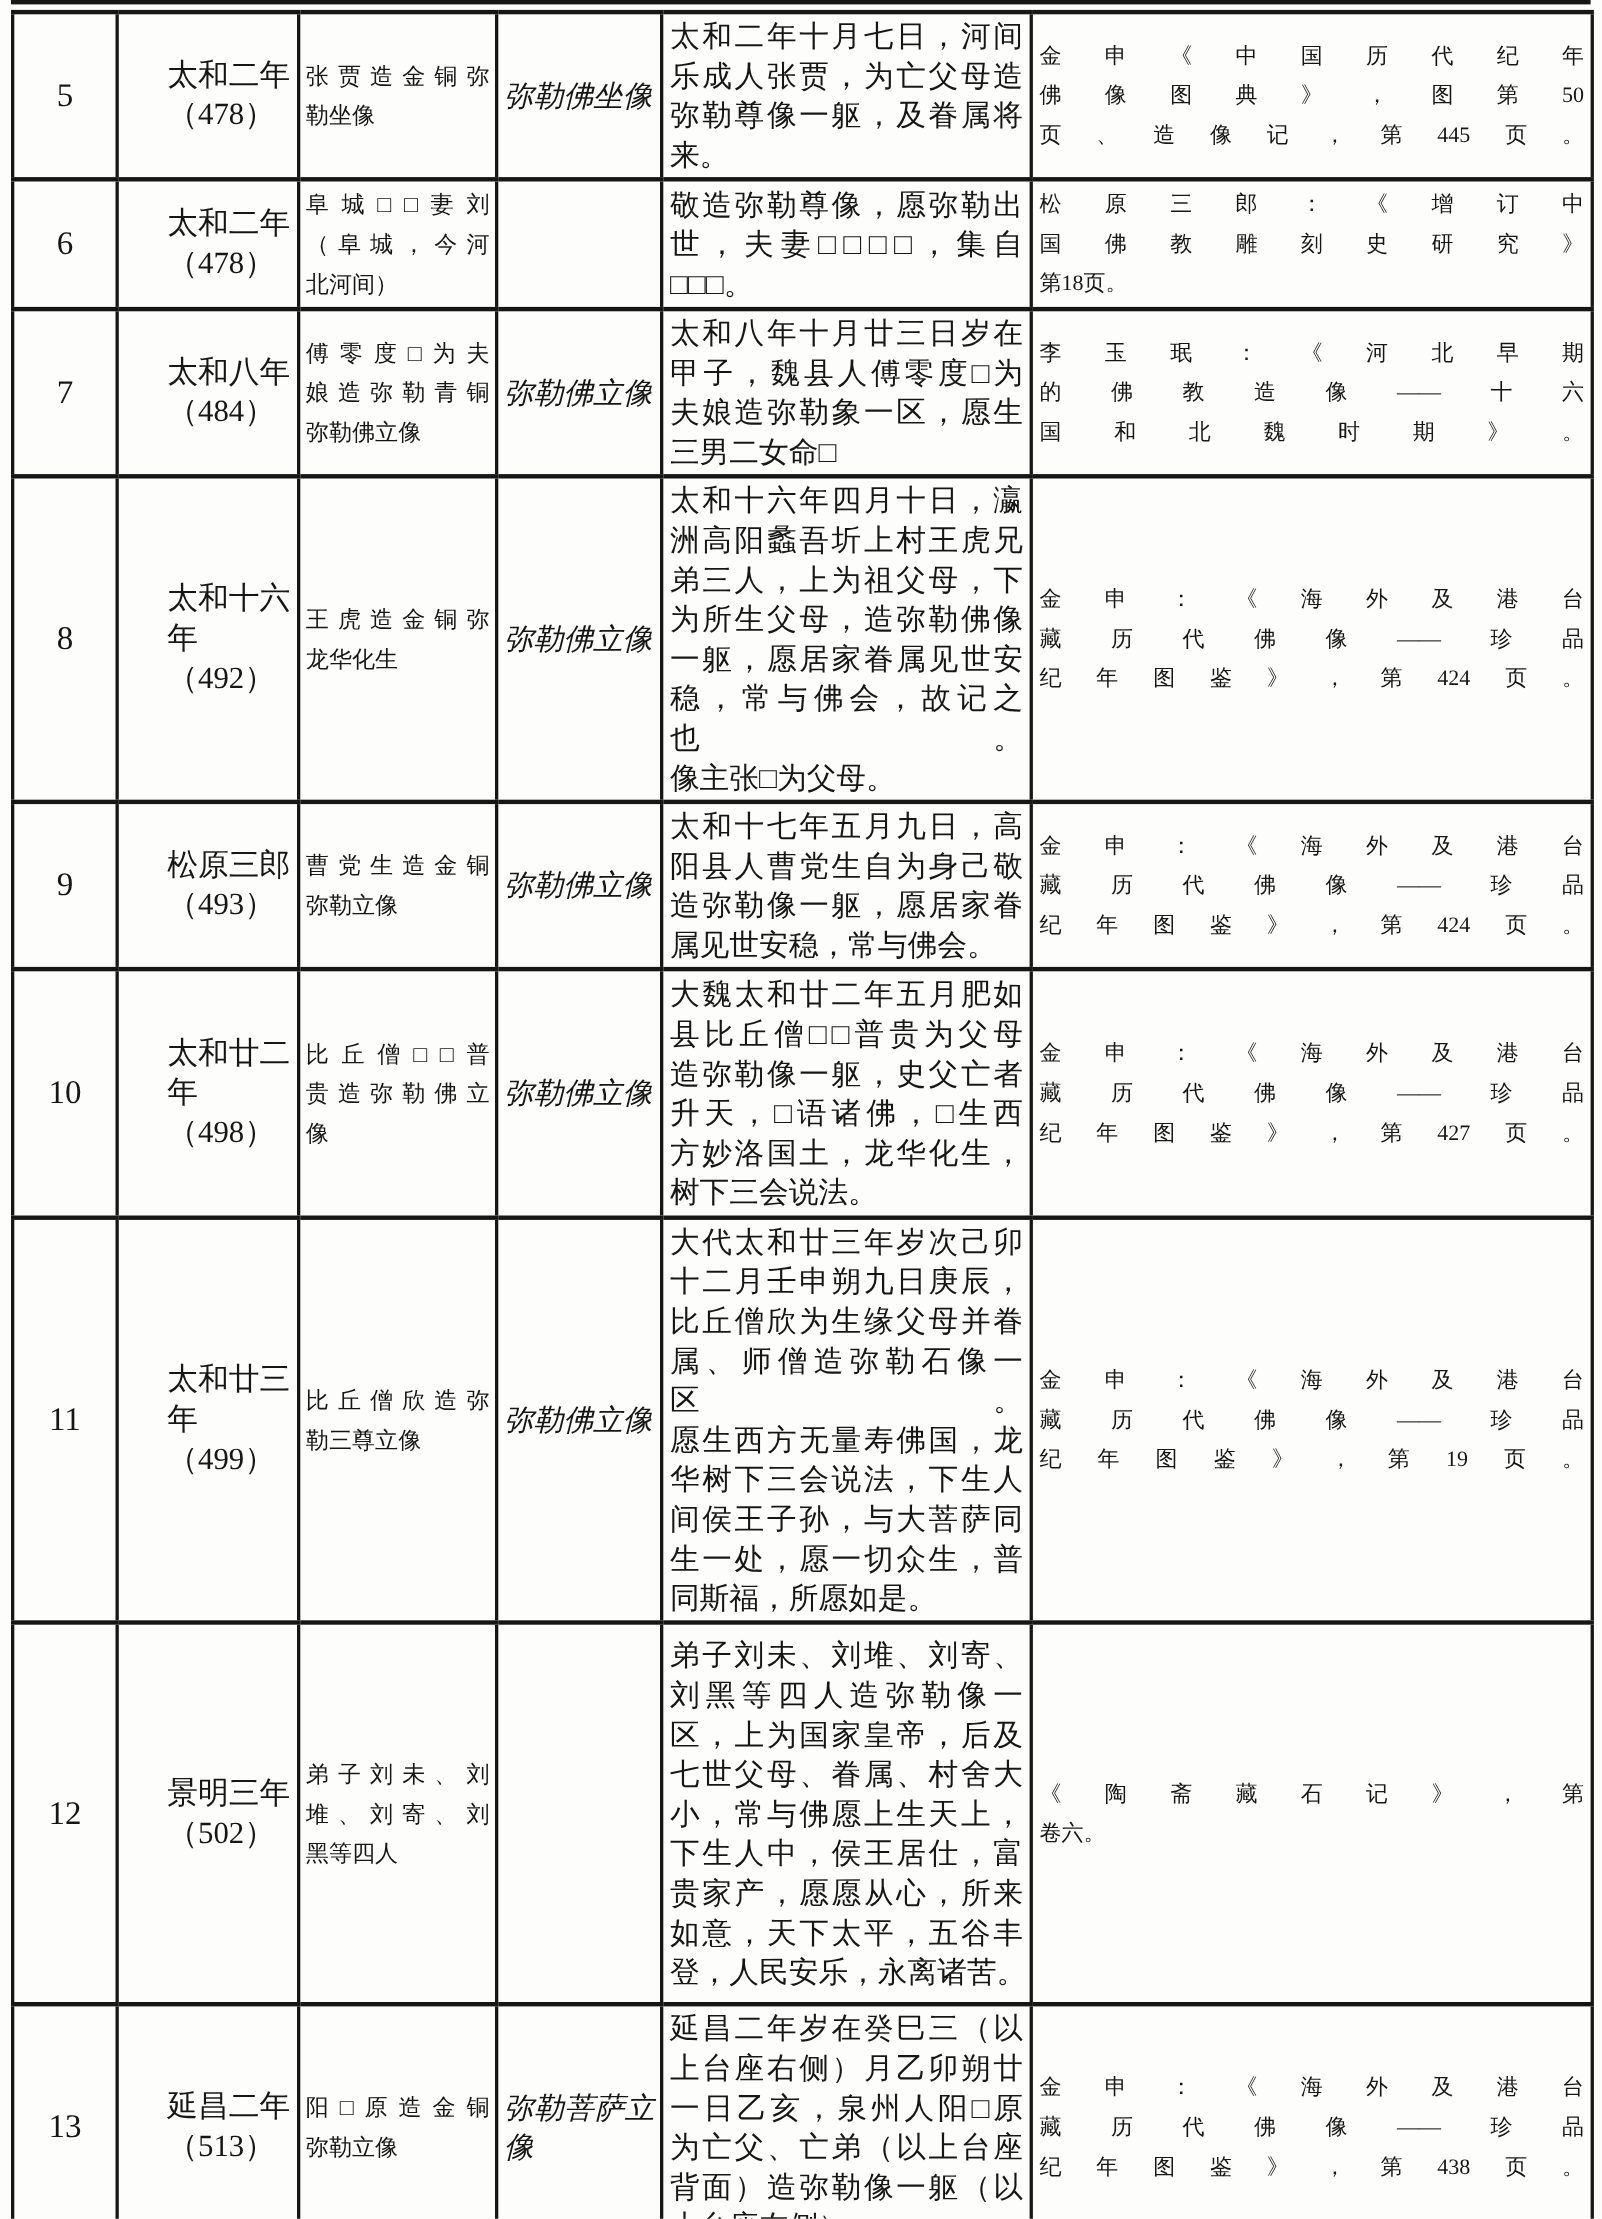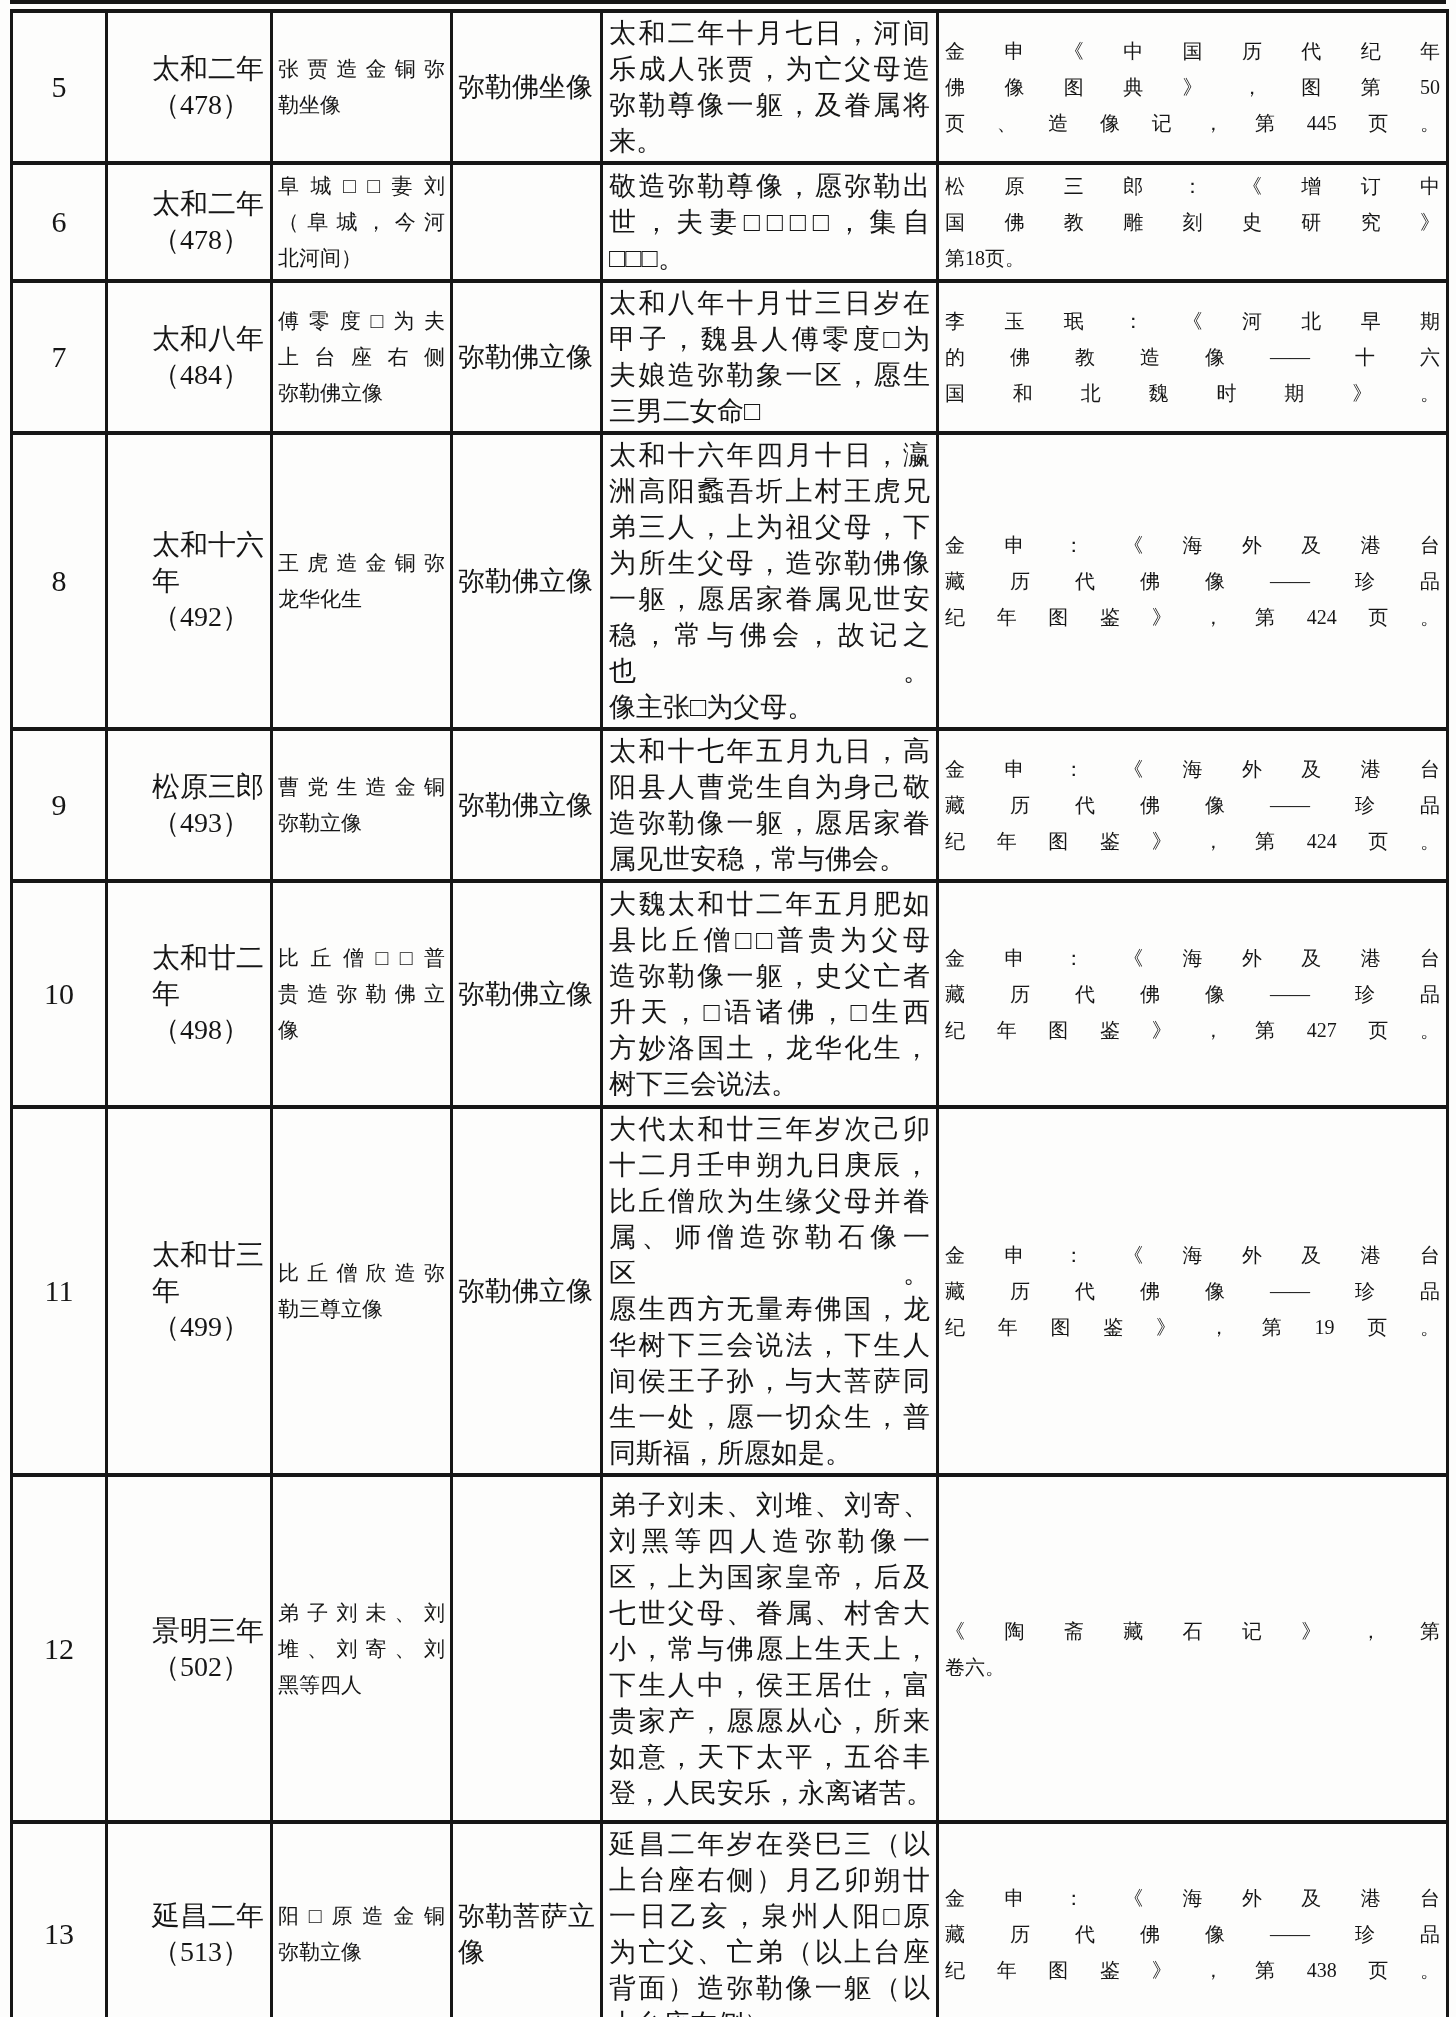--- a/index.html
+++ b/index.html
@@ -41,21 +41,21 @@
   col.c1 { width: 95px; }
   col.c2 { width: 165px; }
   col.c3 { width: 180px; }
   col.c4 { width: 150px; }
   col.c5 { width: 336px; }
   col.c6 { width: 510px; }
 
   td.c-num  { text-align: center; font-size: 30px; }
   td.c-era  { font-size: 28px; padding-left: 44px; }
   td.c-name { font-size: 21px; padding: 2px 5px; }
-  td.c-type { font-size: 27px; padding: 2px 5px; }
+  td.c-type { font-size: 27px; padding: 2px 5px; font-style: italic; }
   td.c-insc { font-size: 27px; }
   td.c-src  { font-size: 20px; }
 
   .ln {
     display: block;
     text-align: left;
     line-height: 36px;
     white-space: nowrap;
   }
   .ln.jl {
@@ -128,21 +128,21 @@
           </td>
         </tr>
         <tr style="height: 150px;">
           <td class="c-num">7</td>
           <td class="c-era">
             <div class="ln jl">太和八年</div>
             <div class="ln">（484）</div>
           </td>
           <td class="c-name">
             <div class="ln jl">傅零度□为夫</div>
-            <div class="ln jl">上台座右侧</div>
+            <div class="ln jl">娘造弥勒青铜</div>
             <div class="ln">弥勒佛立像</div>
           </td>
           <td class="c-type">
             <div class="ln">弥勒佛立像</div>
           </td>
           <td class="c-insc">
             <div class="ln jl">太和八年十月廿三日岁在</div>
             <div class="ln jl">甲子，魏县人傅零度□为</div>
             <div class="ln jl">夫娘造弥勒象一区，愿生</div>
             <div class="ln">三男二女命□</div>

